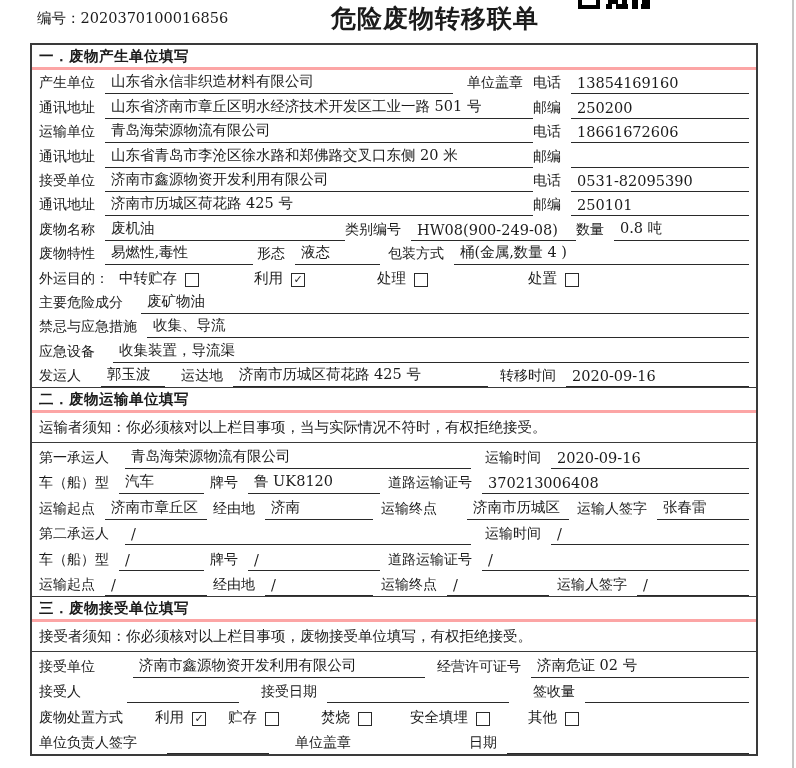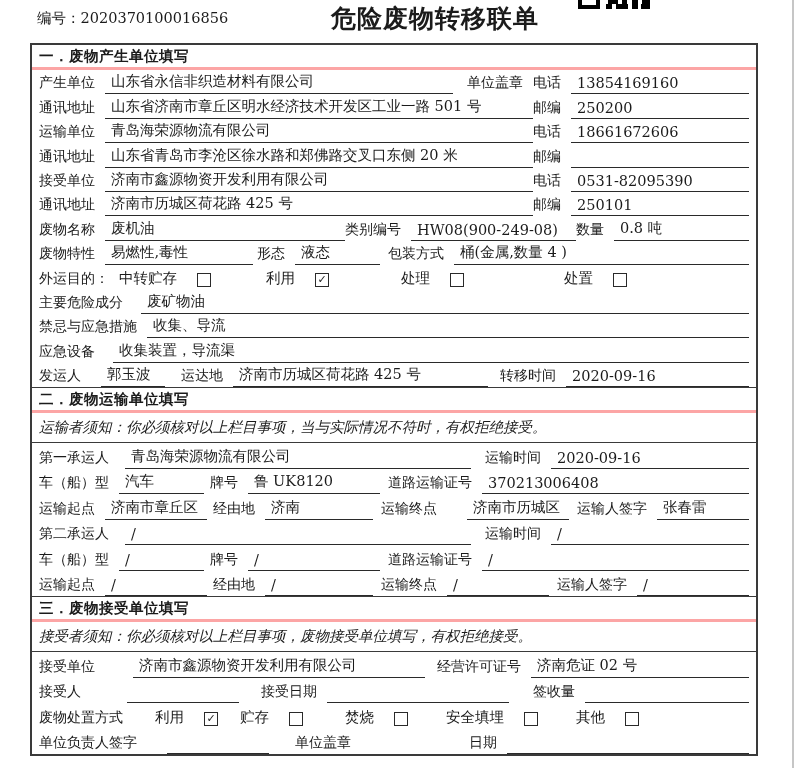--- a/index.html
+++ b/index.html
@@ -21,34 +21,34 @@
   }
   .sec{box-sizing:border-box;}
   .sec + .sec{border-top:1px solid #3a3a3a;}
   .sec-head{
     height:22px;display:flex;align-items:center;padding:0 7px;
     font-weight:bold;font-size:14.5px;border-bottom:3px solid #fca5a5;
     font-family:"DejaVu Sans","Liberation Sans",sans-serif;letter-spacing:.5px;
   }
   .notice{
     height:29px;display:flex;align-items:center;padding:0 7px;font-size:14.5px;
-    border-bottom:1px solid #3a3a3a;white-space:nowrap;font-style:italic;
+    border-bottom:1px solid #3a3a3a;white-space:nowrap;
   }
   .row{
     display:flex;align-items:flex-end;height:24.4px;padding:0 7px;box-sizing:border-box;
     white-space:nowrap;
   }
   .sec-2 .row,.sec-3 .row{height:25.5px;}
   .lbl{font-size:14px;margin-right:10px;padding-bottom:2px;flex:0 0 auto;margin-top:32px;}
   .val{
     font-size:14.5px;border-bottom:1px solid #2a2a2a;padding:0 4px 2px 6px;
     overflow:hidden;flex:0 0 auto;box-sizing:border-box;
   }
   .val.ctr{text-align:left;}
-  .chk{display:flex;align-items:flex-end;padding-bottom:2px;flex:0 0 auto;gap:12px;}
+  .chk{display:flex;align-items:flex-end;padding-bottom:2px;flex:0 0 auto;}
   .chk .chk-t{font-size:14.5px;}
   .box{
     width:12px;height:12px;border:1px solid #2a2a2a;margin:0 0 1px 8px;flex:0 0 auto;
     display:inline-flex;align-items:center;justify-content:center;
     font-size:11px;line-height:1;font-family:"DejaVu Sans","Liberation Sans",sans-serif;
   }
   .gapseg{flex:0 0 auto;}
   .footer{position:absolute;left:37px;top:768px;font-size:15px;white-space:nowrap;}
 </style>
 </head>

